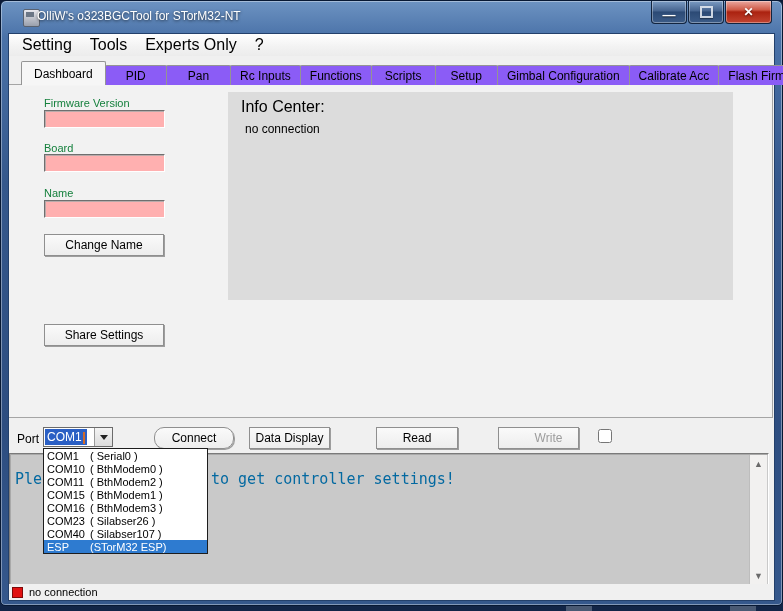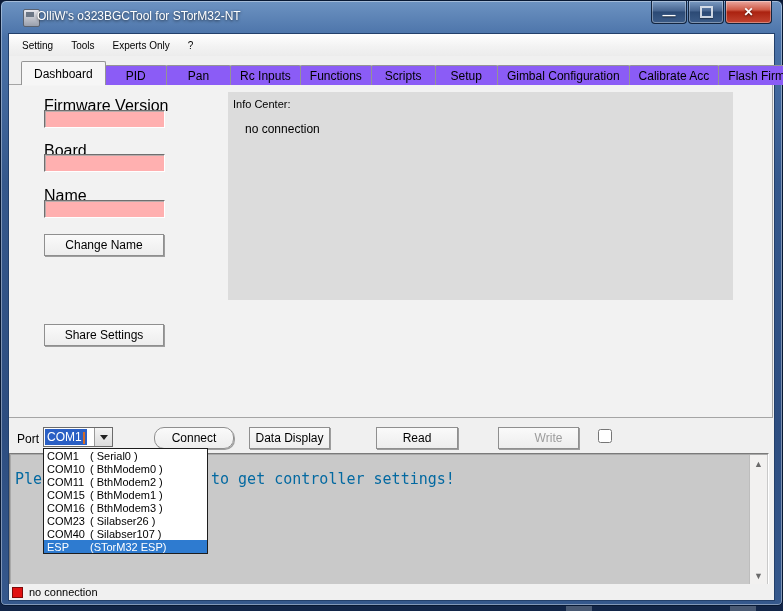--- a/index.html
+++ b/index.html
@@ -22,39 +22,39 @@
     box-shadow:inset 0 0 0 1px rgba(255,255,255,.35);display:flex;align-items:center;justify-content:center;margin-left:1px;}
   .win-btn.close{width:45px;background:linear-gradient(180deg,#eaa8a0 0%,#cf5a47 40%,#ab2210 50%,#c24431 100%);}
   .glyph-min{color:#fff;font-size:13px;font-weight:bold;line-height:10px;margin-top:6px;text-shadow:0 1px 1px rgba(0,0,0,.6);}
   .glyph-max{width:9px;height:8px;border:2px solid #e8edf4;opacity:.85;box-shadow:0 1px 1px rgba(0,0,0,.4);}
   .glyph-close{color:#fff;font-size:12px;font-weight:bold;text-shadow:0 1px 2px rgba(0,0,0,.6);}
 
   
   .client{position:absolute;left:7px;top:32px;width:765px;height:566px;background:#f0f0f0;border:1px solid #23406b;overflow:visible;}
 
   .menubar{position:absolute;left:0;top:0;right:0;height:22px;background:linear-gradient(180deg,#ffffff,#f2f2f2 60%,#ececec);display:flex;align-items:center;padding-left:4px;}
-  .menu-item{font-size:10px;color:#000;padding:3px 9px;white-space:nowrap;}
+  .menu-item{font-size:16px;color:#000;padding:3px 9px;white-space:nowrap;}
 
   
   .tabstrip{position:absolute;left:12px;top:27px;height:24px;display:flex;align-items:flex-end;z-index:3;}
   .tab{background:#8b5cf6;border:1px solid #949494;border-bottom:none;height:19px;padding:0 9px;font-size:12px;
     display:flex;align-items:center;margin-right:-1px;border-radius:2px 2px 0 0;white-space:nowrap;}
   .tab.selected{background:#f6f6f6;height:23px;padding:0 12px;position:relative;z-index:4;box-shadow:0 2px 0 -1px #f4f4f4;}
   .tabpanel{position:absolute;left:0;top:50px;width:764px;height:334px;background:#f2f2f2;border:1px solid #a5a5a5;border-left:none;box-sizing:border-box;z-index:1;}
 
-  .form-label{position:absolute;font-size:16px;color:#000000;}
+  .form-label{position:absolute;font-size:11px;color:#15803d;}
   .field-pink{position:absolute;width:113px;height:16px;background:#ffb0b0;border:none;
     border-top:1px solid #6f6f6f;border-left:1px solid #6f6f6f;border-bottom:1px solid #ffffff;border-right:1px solid #ffffff;
     box-shadow:inset 1px 1px 0 #b9aaaa;font-size:12px;padding:0 3px;outline:none;}
   .btn{background:linear-gradient(180deg,#fafafa,#ededed);border:1px solid #8f8f8f;box-shadow:1px 1px 0 rgba(90,90,90,.55);
     font-family:"Liberation Sans",sans-serif;font-size:12px;color:#000;display:flex;align-items:center;justify-content:center;box-sizing:border-box;}
   .btn-abs{position:absolute;height:22px;}
   .btn.disabled{color:#9c9c9c;padding-left:20px;}
   .info-panel{position:absolute;left:219px;top:7px;width:505px;height:208px;background:#dcdcdc;}
-  .info-title{position:absolute;left:5px;top:6px;font-size:11px;}
+  .info-title{position:absolute;left:13px;top:6px;font-size:16px;}
   .info-msg{position:absolute;left:17px;top:30px;font-size:12px;}
 
   
   .portrow-label{position:absolute;left:8px;top:398px;font-size:12px;}
   .combo{position:absolute;left:34px;top:393px;width:70px;height:20px;background:#fff;border:1px solid #6b6b6b;box-sizing:border-box;display:flex;}
   .combo-value{margin:1px;background:#2a5fc4;color:#fff;font-size:12px;padding:1px 2px 0 2px;flex:0 0 auto;line-height:15px;}
   .combo-cursor{display:inline-block;width:2px;height:12px;background:#d06a2a;vertical-align:middle;margin-left:1px;}
   .combo-btn{margin-left:auto;width:17px;background:linear-gradient(180deg,#f4f4f4,#dcdcdc);border-left:1px solid #9a9a9a;display:flex;align-items:center;justify-content:center;}
   .combo-arrow{width:0;height:0;border-left:4px solid transparent;border-right:4px solid transparent;border-top:5px solid #222;}
 

